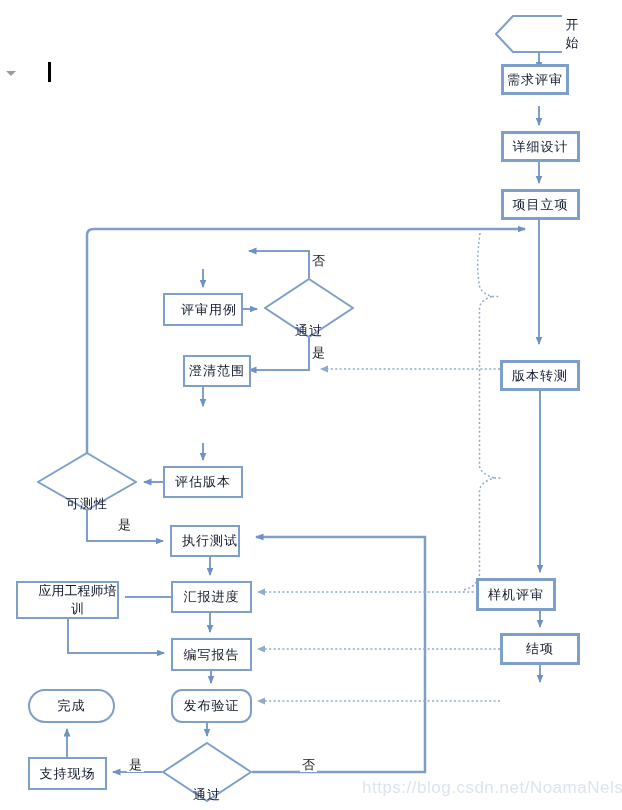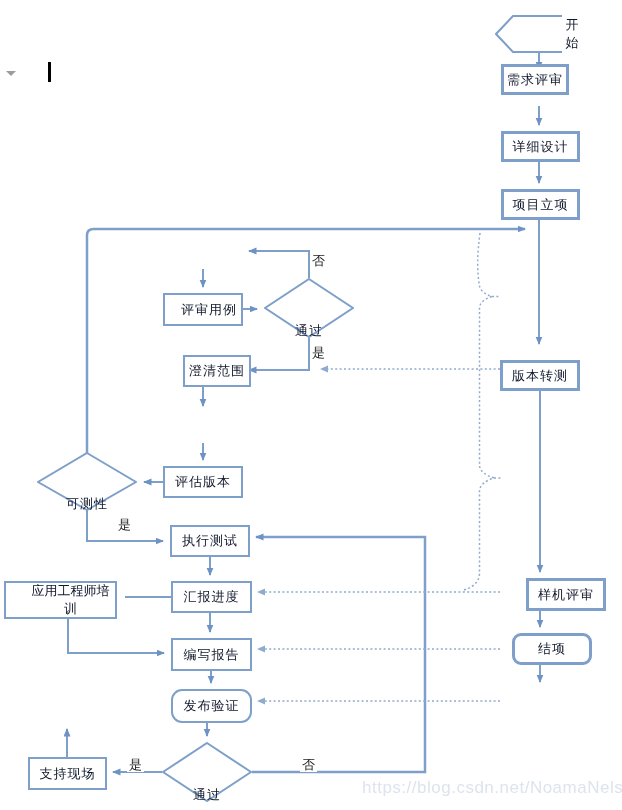--- a/index.html
+++ b/index.html
@@ -93,24 +93,24 @@
   </div>
   <div class="node box thick" style="left:501px;top:131px;width:79px;height:31px;">
     <span>详细设计</span>
   </div>
   <div class="node box thick" style="left:501px;top:189px;width:79px;height:31px;">
     <span>项目立项</span>
   </div>
   <div class="node box thick" style="left:500px;top:360px;width:80px;height:31px;">
     <span>版本转测</span>
   </div>
-  <div class="node box thick" style="left:526px;top:578px;width:80px;height:33px;">
+  <div class="node box thick" style="left:476px;top:578px;width:80px;height:33px;">
     <span>样机评审</span>
   </div>
-  <div class="node box thick" style="left:512px;top:633px;width:80px;height:32px;border-radius:9px;">
+  <div class="node box thick" style="left:500px;top:633px;width:80px;height:32px;">
     <span>结项</span>
   </div>
 
   <div class="node box" style="left:163px;top:293px;width:80px;height:33px;padding-left:12px;">
     <span>评审用例</span>
   </div>
   <div class="node dia" style="left:264px;top:278px;width:90px;height:60px;">
     <svg width="90" height="60">
       <polygon points="45,1 89,30 45,59 1,30" fill="#ffffff" stroke="#7e9fc9" stroke-width="2"></polygon>
     </svg>
@@ -121,42 +121,45 @@
   </div>
   <div class="node box" style="left:163px;top:466px;width:80px;height:32px;">
     <span>评估版本</span>
   </div>
   <div class="node dia" style="left:37px;top:452px;width:100px;height:59px;">
     <svg width="100" height="59">
       <polygon points="50,1 99,30 50,58 1,30" fill="#ffffff" stroke="#7e9fc9" stroke-width="2"></polygon>
     </svg>
     <span>可测性</span>
   </div>
-  <div class="node box" style="left:170px;top:525px;width:80px;height:32px;">
+  <div class="node box" style="left:170px;top:525px;width:70px;height:32px;justify-content:flex-end;">
     <span>执行测试</span>
   </div>
   <div class="node box" style="left:171px;top:581px;width:81px;height:32px;">
     <span>汇报进度</span>
   </div>
-  <div class="node box" style="left:4px;top:581px;width:113px;height:38px;letter-spacing:0;padding-left:20px;">
+  <div class="node box" style="left:16px;top:581px;width:103px;height:38px;letter-spacing:0;padding-left:20px;">
     <span>应用工程师培训</span>
   </div>
   <div class="node box" style="left:171px;top:638px;width:81px;height:33px;">
     <span>编写报告</span>
   </div>
   <div class="node box" style="left:171px;top:689px;width:81px;height:34px;border-radius:11px;">
     <span>发布验证</span>
   </div>
   <div class="node dia" style="left:162px;top:742px;width:90px;height:60px;">
     <svg width="90" height="60">
       <polygon points="45,1 89,30 45,59 1,30" fill="#ffffff" stroke="#7e9fc9" stroke-width="2"></polygon>
     </svg>
     <span>通过</span>
   </div>
 
+  <div class="node term" style="left:28px;top:689px;width:87px;height:34px;">
+    <span>完成</span>
+  </div>
   <div class="node box" style="left:28px;top:757px;width:79px;height:33px;">
     <span>支持现场</span>
   </div>
 
   <span class="elabel" style="left:310px;top:253px;">否</span>
   <span class="elabel" style="left:310px;top:345px;">是</span>
   <span class="elabel" style="left:116px;top:517px;">是</span>
   <span class="elabel" style="left:127px;top:757px;">是</span>
   <span class="elabel" style="left:300px;top:757px;">否</span>
 

